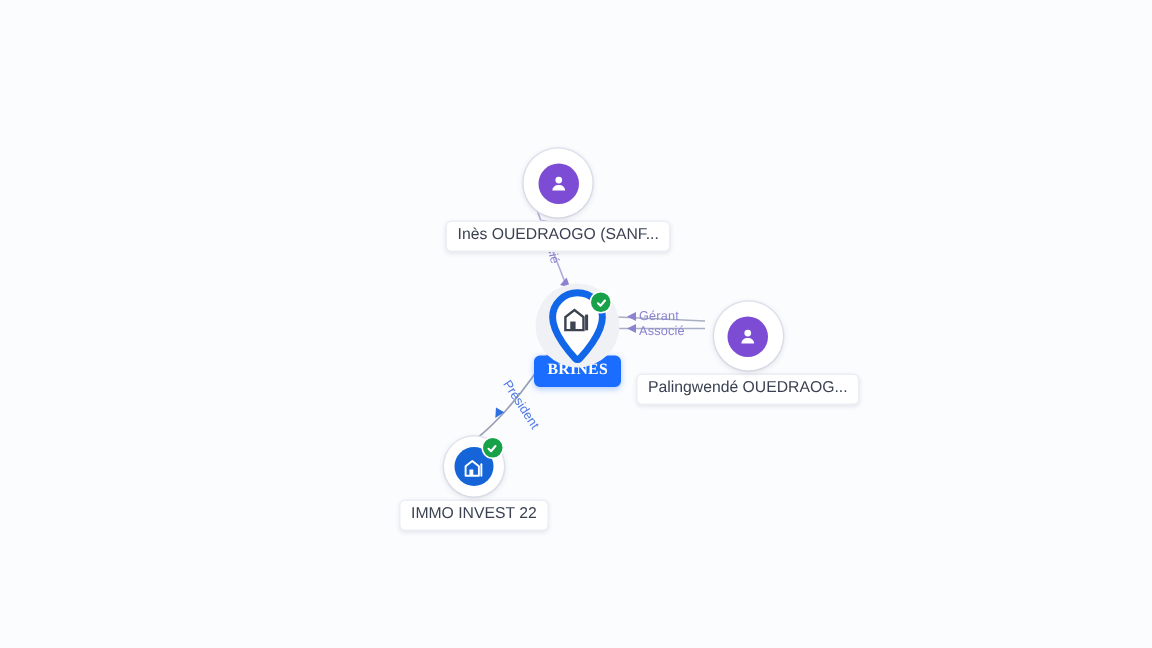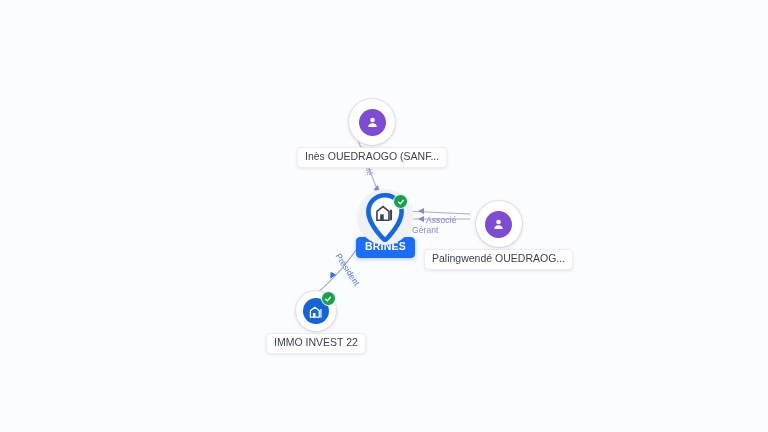--- a/index.html
+++ b/index.html
@@ -169,41 +169,41 @@
 
     <path d="M 470,219 L 404,219" fill="none" stroke="#a9aec4" stroke-width="1"></path>
     <polygon points="418,216 424,219 418,222" fill="#8b83cf" transform="rotate(180 421 219)"></polygon>
 
     <path d="M 311,297 C 330,285 352,258 368,232" fill="none" stroke="#9aa0b4" stroke-width="1.1"></path>
     <polygon points="330,272 336,274 331,279" fill="#2f6fe0" transform="rotate(12 332 275)"></polygon>
   </svg>
 
   <div class="edge-label violet" style="left:368px; top:145px; transform: rotate(78deg); transform-origin: left top;">Associé</div>
 
-  <div class="edge-label violet" style="left:412px; top:206px;margin-top:20px;">Gérant</div>
+  <div class="edge-label violet" style="left:426px; top:206px;">Gérant</div>
 
   <div class="edge-label violet" style="left:426px; top:216px;">Associé</div>
 
   <div class="edge-label blue" style="left:341px; top:252px; transform: rotate(57deg); transform-origin: left top;">Président</div>
 
   <div class="node" style="left:297px; top:99px;">
     <div class="node-halo">
       <div class="person-halo">
         <div class="person-circle">
           <svg width="15" height="15" viewBox="0 0 24 24" fill="#ffffff">
             <circle cx="12" cy="8" r="3.6"></circle>
             <path d="M5.2 19.2c0-3.8 3.1-5.9 6.8-5.9s6.8 2.1 6.8 5.9z"></path>
           </svg>
         </div>
       </div>
     </div>
     <div class="node-label">Inès OUEDRAOGO (SANF...</div>
   </div>
 
-  <div class="node" style="left:356px; top:189px;">
+  <div class="node" style="left:356px; top:189px;font-family:Liberation Serif, serif;">
     <div class="node-halo">
       <div class="pin-halo">
         <div class="pin-wrap">
           <svg width="44" height="52" viewBox="0 0 44 52">
             <path d="M22 3.2c-9.2 0-16.6 7.3-16.6 16.3 0 11.4 13.1 25.4 15.3 27.7a1.8 1.8 0 0 0 2.6 0c2.2-2.3 15.3-16.3 15.3-27.7 0-9-7.4-16.3-16.6-16.3z" fill="#ffffff" stroke="#1266e8" stroke-width="4.6"></path>
           </svg>
           <span style="position:absolute; left:12px; top:12px;">
             <svg width="19" height="17" viewBox="0 0 24 22" fill="#3d4452">
               <path d="M2.2 21V9.6L10 3.4l7.8 6.2V21z" fill="none" stroke="#3d4452" stroke-width="2.1"></path>
               <rect x="6.4" y="13.4" width="4.6" height="7.6" fill="#3d4452"></rect>

